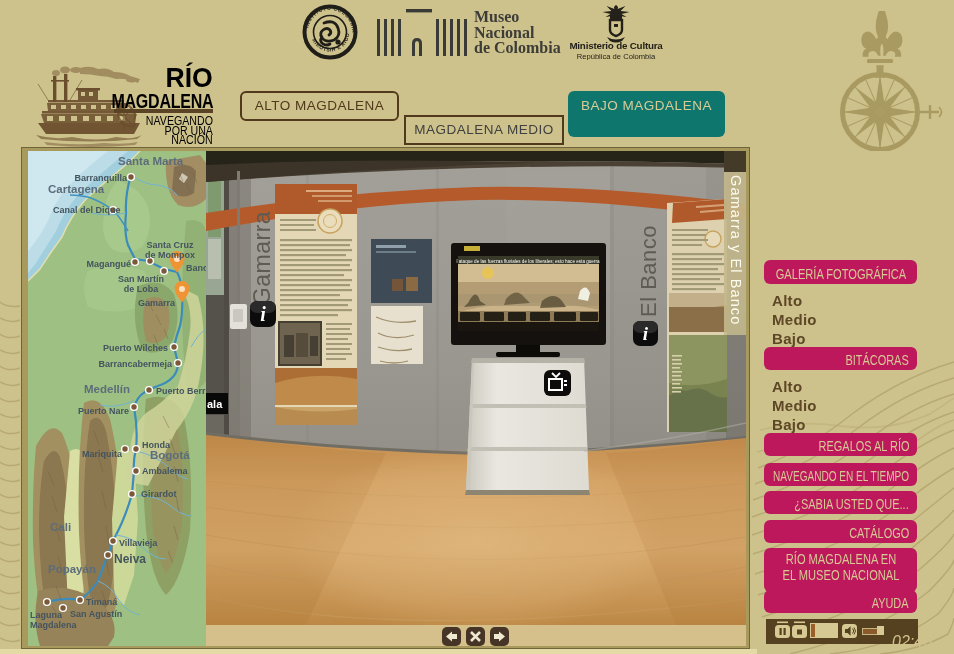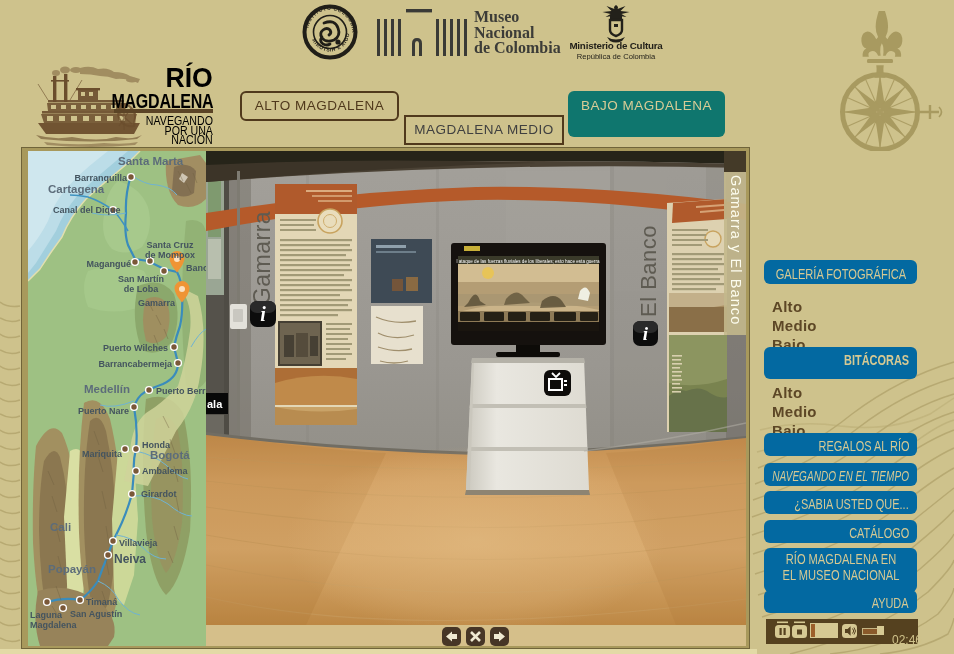--- a/index.html
+++ b/index.html
@@ -1,21 +1,21 @@
 <!DOCTYPE html>
 <html><head>
 <meta charset="utf-8">
 <style>
 html,body{margin:0;padding:0;}
 body{width:954px;height:654px;position:relative;background:#cec28c;font-family:"Liberation Sans",sans-serif;overflow:hidden;}
 .abs{position:absolute;}
-.btn{position:absolute;left:764px;width:153px;background:#0369a1;border-radius:6px;color:#d6c993;box-sizing:border-box;font-size:15px;}
+.btn{position:absolute;left:764px;width:153px;background:#be185d;border-radius:6px;color:#d6c993;box-sizing:border-box;font-size:15px;}
 .btn span{position:absolute;right:8px;top:4px;white-space:nowrap;transform:scaleX(0.73);transform-origin:100% 50%;}
 .btn span.ctr{right:auto;left:50%;transform:translateX(-50%) scaleX(0.74);transform-origin:50% 50%;text-align:center;}
-.lnk{position:absolute;left:772px;font-size:15px;font-weight:bold;color:#5d4726;letter-spacing:0.3px;margin-top:6px;}
+.lnk{position:absolute;left:772px;font-size:15px;font-weight:bold;color:#5d4726;letter-spacing:0.3px;}
 </style>
 </head>
 <body>
 
 <svg class="abs" style="left:0;top:0" width="954" height="654" viewBox="0 0 954 654">
 <g stroke="#b3a56e" fill="none" stroke-width="1.5" opacity="0.85">
 <path d="M758 468 Q810 448 852 414 Q900 378 954 362"></path>
 <path d="M755 484 Q815 462 858 428 Q905 392 954 378"></path>
 <path d="M753 500 Q820 477 864 443 Q910 407 954 394"></path>
 <path d="M752 517 Q826 492 872 458 Q916 424 954 412"></path>
@@ -569,35 +569,35 @@
 <div class="btn" style="top:260px;height:24px;">
     <span class="ctr" style="top:5px;">GALERÍA FOTOGRÁFICA</span>
   </div>
 
 <div class="lnk" style="top:292px;">Alto</div>
 
 <div class="lnk" style="top:311px;">Medio</div>
 
 <div class="lnk" style="top:330px;">Bajo</div>
 
-<div class="btn" style="top:347px;height:32px;font-weight:bold;">
+<div class="btn" style="top:347px;height:23px;">
     <span>BITÁCORAS</span>
   </div>
 
 <div class="lnk" style="top:378px;">Alto</div>
 
 <div class="lnk" style="top:397px;">Medio</div>
 
 <div class="lnk" style="top:416px;">Bajo</div>
 
 <div class="btn" style="top:433px;height:23px;text-align:right;">
     <span>REGALOS AL RÍO</span>
   </div>
 
-<div class="btn" style="top:463px;height:23px;font-style:italic;">
+<div class="btn" style="top:463px;height:23px;">
     <span style="transform:scaleX(0.67);">NAVEGANDO EN EL TIEMPO</span>
   </div>
 
 <div class="btn" style="top:491px;height:23px;">
     <span>¿SABIA USTED QUE...</span>
   </div>
 
 <div class="btn" style="top:520px;height:23px;">
     <span>CATÁLOGO</span>
   </div>
@@ -632,15 +632,15 @@
 <rect width="15" height="14" rx="3.5" fill="#d6c993"></rect>
 <path d="M3 5 h2.6 l3-2.8 v9.6 l-3-2.8 H3z" fill="#55411f"></path>
 <path d="M10.5 4.5 q2.5 2.5 0 5 M12 3.5 q3 3.5 0 7" stroke="#55411f" stroke-width="1" fill="none"></path>
 </svg>
 
 <div class="abs" style="left:862px;top:628px;width:20px;height:5px;background:#8a5a2a;border:1px solid #c4b583;"></div>
 <div class="abs" style="left:877px;top:626px;width:7px;height:9px;background:#d6c993;"></div>
 
 <div class="abs" style="left:857px;top:670px;font-size:11px;font-style:italic;color:#cfc28a;">00:31</div>
 
-<div class="abs" style="left:892px;top:633px;font-size:12px;color:#cfc28a;">02:46</div>
+<div class="abs" style="left:892px;top:633px;font-size:16px;font-style:italic;color:#cfc28a;">02:46</div>
 
 <div class="abs" style="left:0;top:649px;width:757px;height:5px;background:#e3daa6;"></div>
 
 </body></html>

